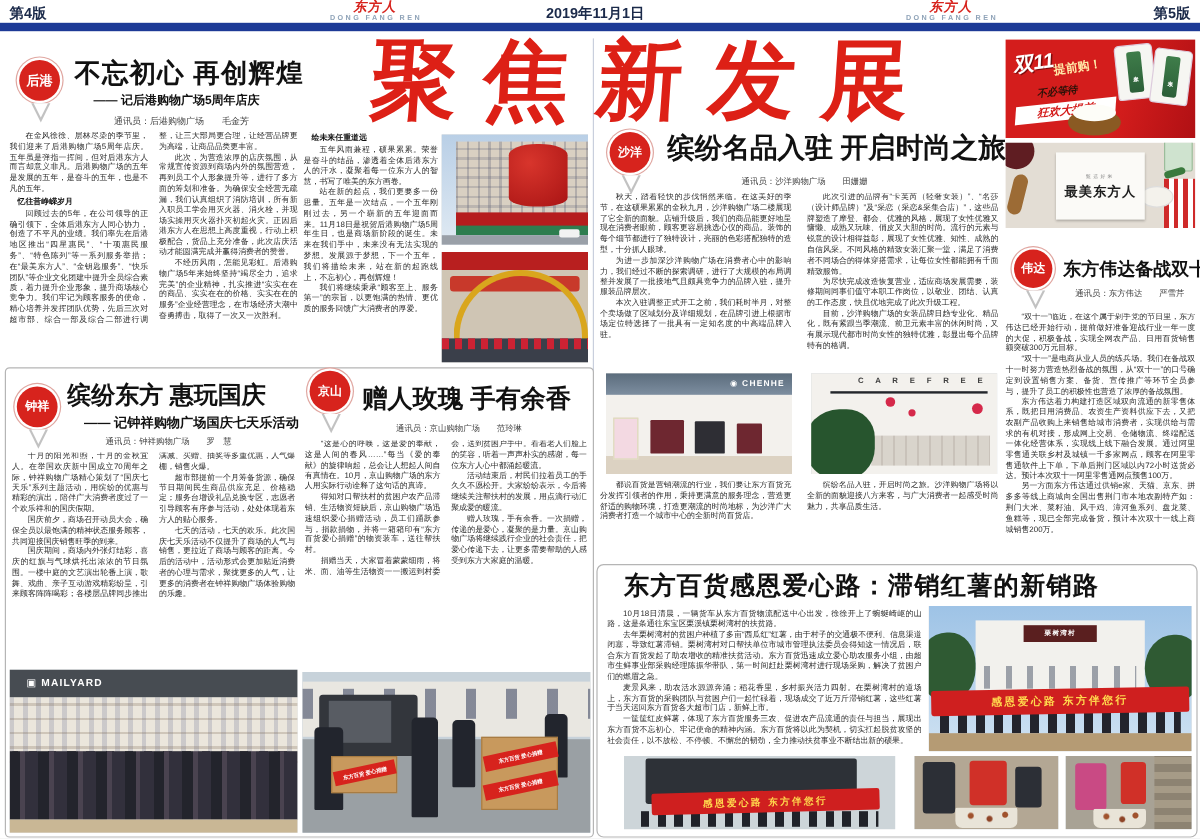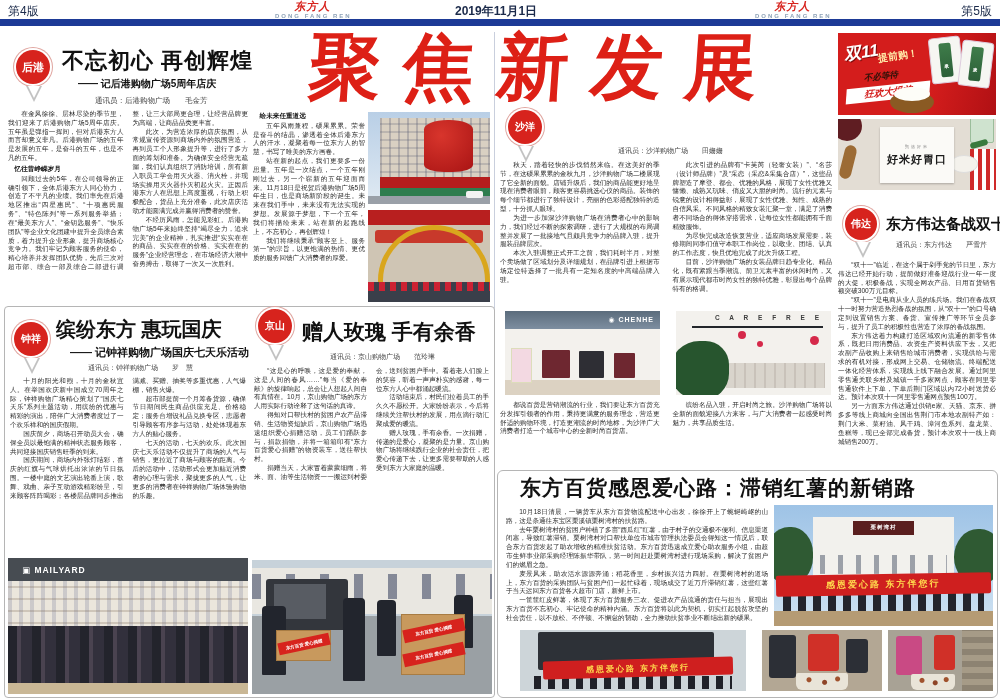--- a/index.html
+++ b/index.html
@@ -1,20 +1,20 @@
 <!DOCTYPE html>
 <html><head>
 <meta charset="utf-8">
 <style>
   html,body{margin:0;padding:0;background:#e8e8e8;}
   #page{position:relative;width:1000px;height:699px;background:#fff;margin:0 auto;overflow:hidden;
         font-family:"Liberation Sans","DejaVu Sans",sans-serif;color:#222;}
   .abs{position:absolute;}
   
-  .pagenum{font-size:12px;font-weight:400;color:#1b2a4a;}
+  .pagenum{font-size:12px;font-weight:700;color:#1b2a4a;}
   .dateline{font-size:12px;font-weight:700;color:#1b2a4a;}
   .bluebar{left:0;top:19px;width:1000px;height:7px;background:#1d3a96;}
   .logo{display:flex;flex-direction:column;align-items:center;line-height:1;}
   .logo .cn{color:#d7231d;font-weight:900;font-size:11px;transform:skewX(-10deg);letter-spacing:1px;}
   .logo .en{color:#8fa3b8;font-weight:700;font-size:6px;letter-spacing:2px;margin-top:1px;}
   
   .headline{left:248px;top:30px;width:592px;height:76px;display:flex;align-items:center;justify-content:center;
             font-size:72px;font-weight:900;color:#dd2016;letter-spacing:22px;transform:skewX(-4deg);
             font-family:"Liberation Sans",sans-serif;white-space:nowrap;}
   .vdivider{left:494px;top:32px;width:1px;height:663px;background:#c9cfdd;}
@@ -276,20 +276,21 @@
     <div class="box" style="left:62%;top:40%;width:26%;height:44%;"></div>
     <div class="boxlabel" style="left:63%;top:48%;width:24%;height:10%;">东方百货 爱心捐赠</div>
     <div class="boxlabel" style="left:63%;top:66%;width:24%;height:10%;">东方百货 爱心捐赠</div>
   </div>
 
   <div class="abs pin" style="left:508px;top:110px;">
     <div class="c" style="font-size:10px;">沙洋</div>
     <div class="tail1"></div>
       <div class="tail2"></div>
   </div>
+  <div class="abs atitle" style="left:556px;top:108px;font-size:23px;">缤纷名品入驻  开启时尚之旅</div>
   <div class="abs abyline" style="left:618px;top:146px;font-size:7px;">通讯员：沙洋购物广场　　田姗姗</div>
   <div class="abs body cols2" style="left:500px;top:161px;width:332px;height:143px;column-gap:13px;">
       <p class="bpara">秋天，踏着轻快的步伐悄然来临。在这美好的季节，在这硕果累累的金秋九月，沙洋购物广场二楼展现了它全新的面貌。店铺升级后，我们的商品能更好地呈现在消费者眼前，顾客更容易挑选心仪的商品。装饰的每个细节都进行了独特设计，亮丽的色彩搭配独特的造型，十分抓人眼球。</p>
       <p class="bpara">为进一步加深沙洋购物广场在消费者心中的影响力，我们经过不断的探索调研，进行了大规模的布局调整并发展了一批接地气且颇具竞争力的品牌入驻，提升服装品牌层次。</p>
       <p class="bpara">本次入驻调整正式开工之前，我们耗时半月，对整个卖场做了区域划分及详细规划，在品牌引进上根据市场定位特选择了一批具有一定知名度的中高端品牌入驻。</p>
       <p class="bpara">此次引进的品牌有“卡芙芮（轻奢女装）”、“名莎（设计师品牌）”及“采恋（采恋&amp;采集合店）”，这些品牌塑造了摩登、都会、优雅的风格，展现了女性优雅又慵懒、成熟又玩味、俏皮又大胆的时尚。流行的元素与锐意的设计相得益彰，展现了女性优雅、知性、成熟的自信风采。不同风格的精致女装汇聚一堂，满足了消费者不同场合的得体穿搭需求，让每位女性都能拥有千面精致服饰。</p>
       <p class="bpara">为尽快完成改造恢复营业，适应商场发展需要，装修期间同事们值守本职工作岗位，以敬业、团结、认真的工作态度，快且优地完成了此次升级工程。</p>
       <p class="bpara">目前，沙洋购物广场的女装品牌日趋专业化、精品化，既有紧跟当季潮流、前卫元素丰富的休闲时尚，又有展示现代都市时尚女性的独特优雅，彰显出每个品牌特有的格调。</p>
     </div>
 
@@ -334,21 +335,21 @@
   </div>
   <div class="abs ad-bot" style="left:838px;top:119px;width:158px;height:71px;">
     <div class="ad-beans"></div>
     <div class="ad-spoon"></div>
     <div class="ad-gbag"></div>
     <div class="ad-stripe"></div>
     <div class="ad-plate"></div>
     <div class="ad-green"></div>
     <div class="ad-card">
       <div class="s">甄选好米</div>
-      <div class="b">好米好胃口</div>
+      <div class="b">最美东方人</div>
     </div>
   </div>
 
   <div class="abs pin" style="left:845px;top:208px;">
     <div class="c" style="width:32px;height:32px;font-size:10px;">伟达</div>
     <div class="tail1" style="top:34px;"></div>
       <div class="tail2" style="top:34px;"></div>
   </div>
   <div class="abs atitle" style="left:886px;top:215px;font-size:15px;">东方伟达备战双十一</div>
   <div class="abs abyline" style="left:896px;top:240px;font-size:7px;">通讯员：东方伟达　　严雪芹</div>

